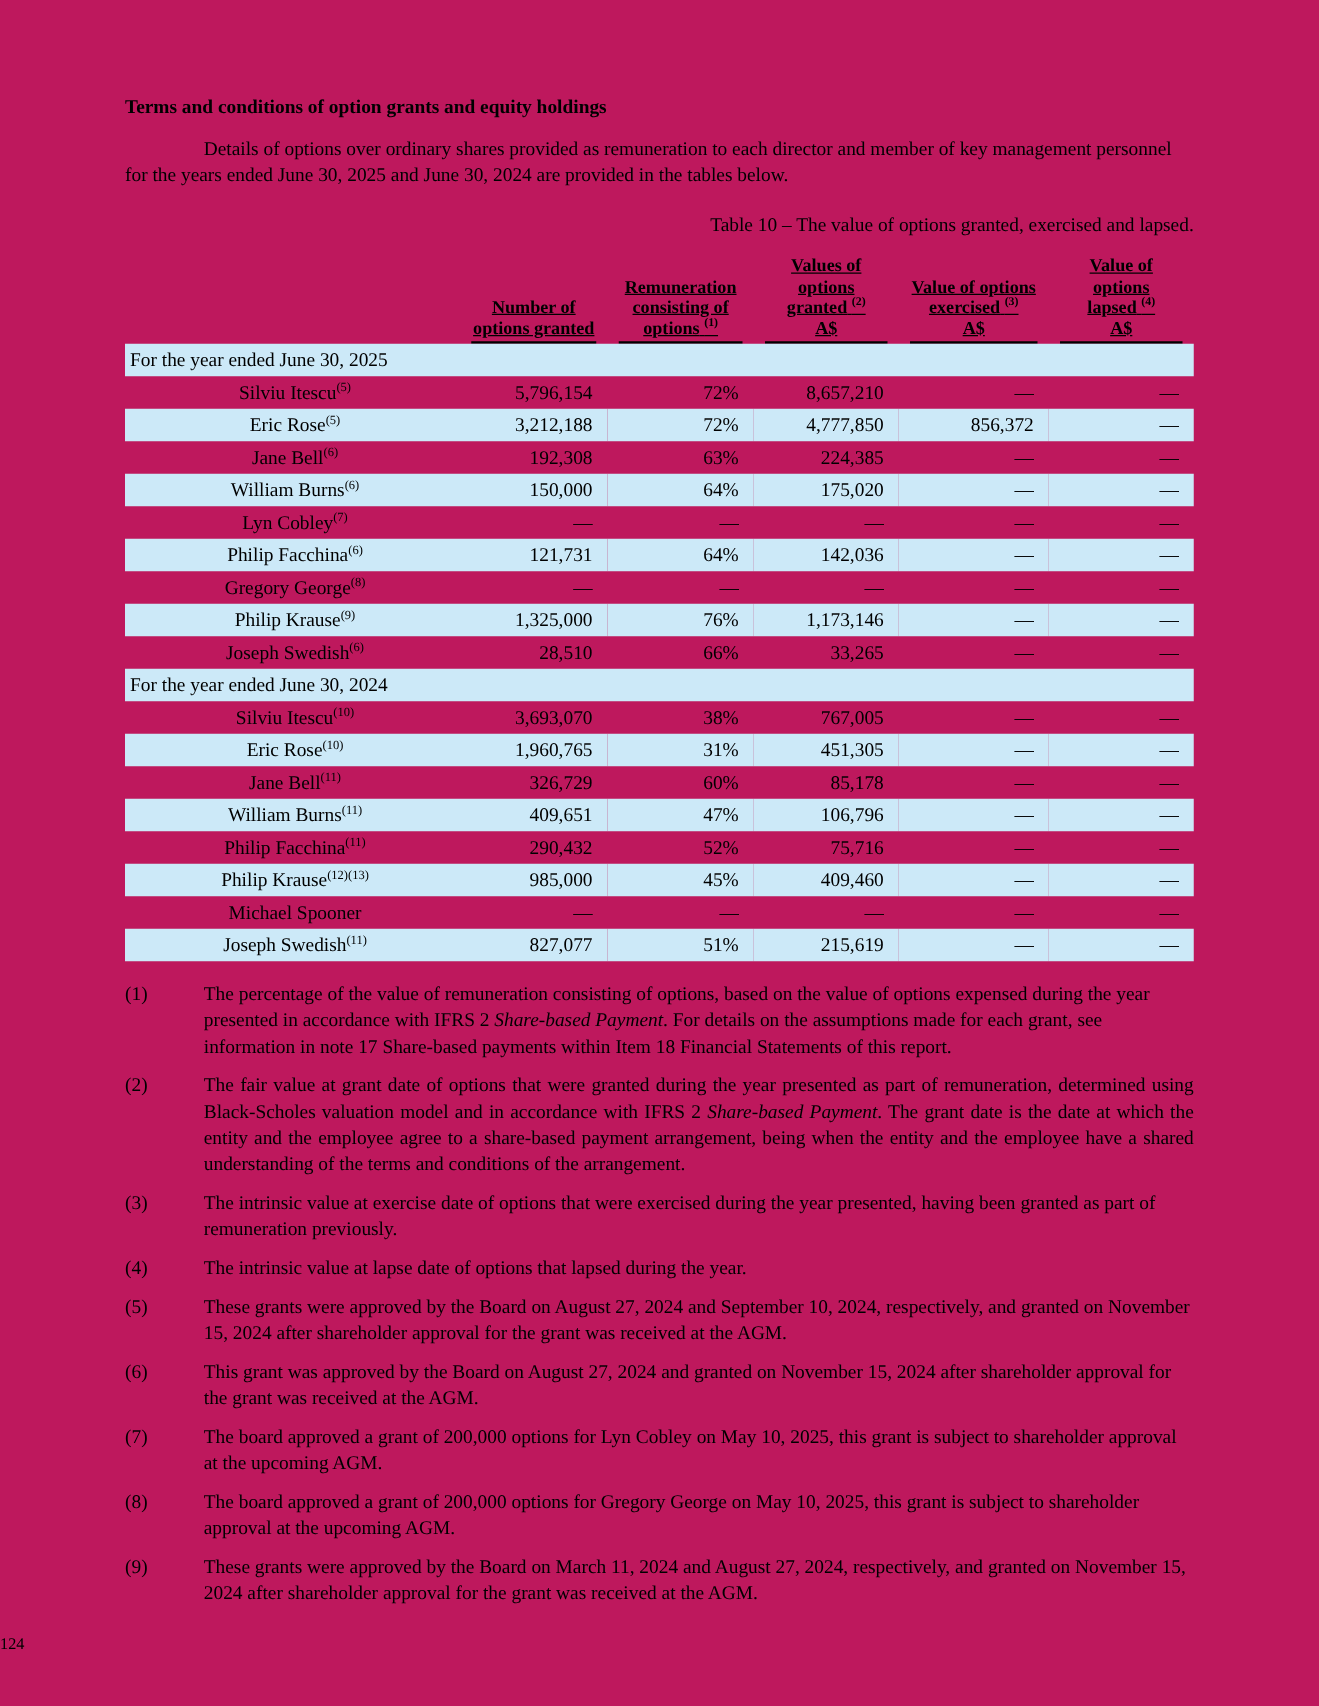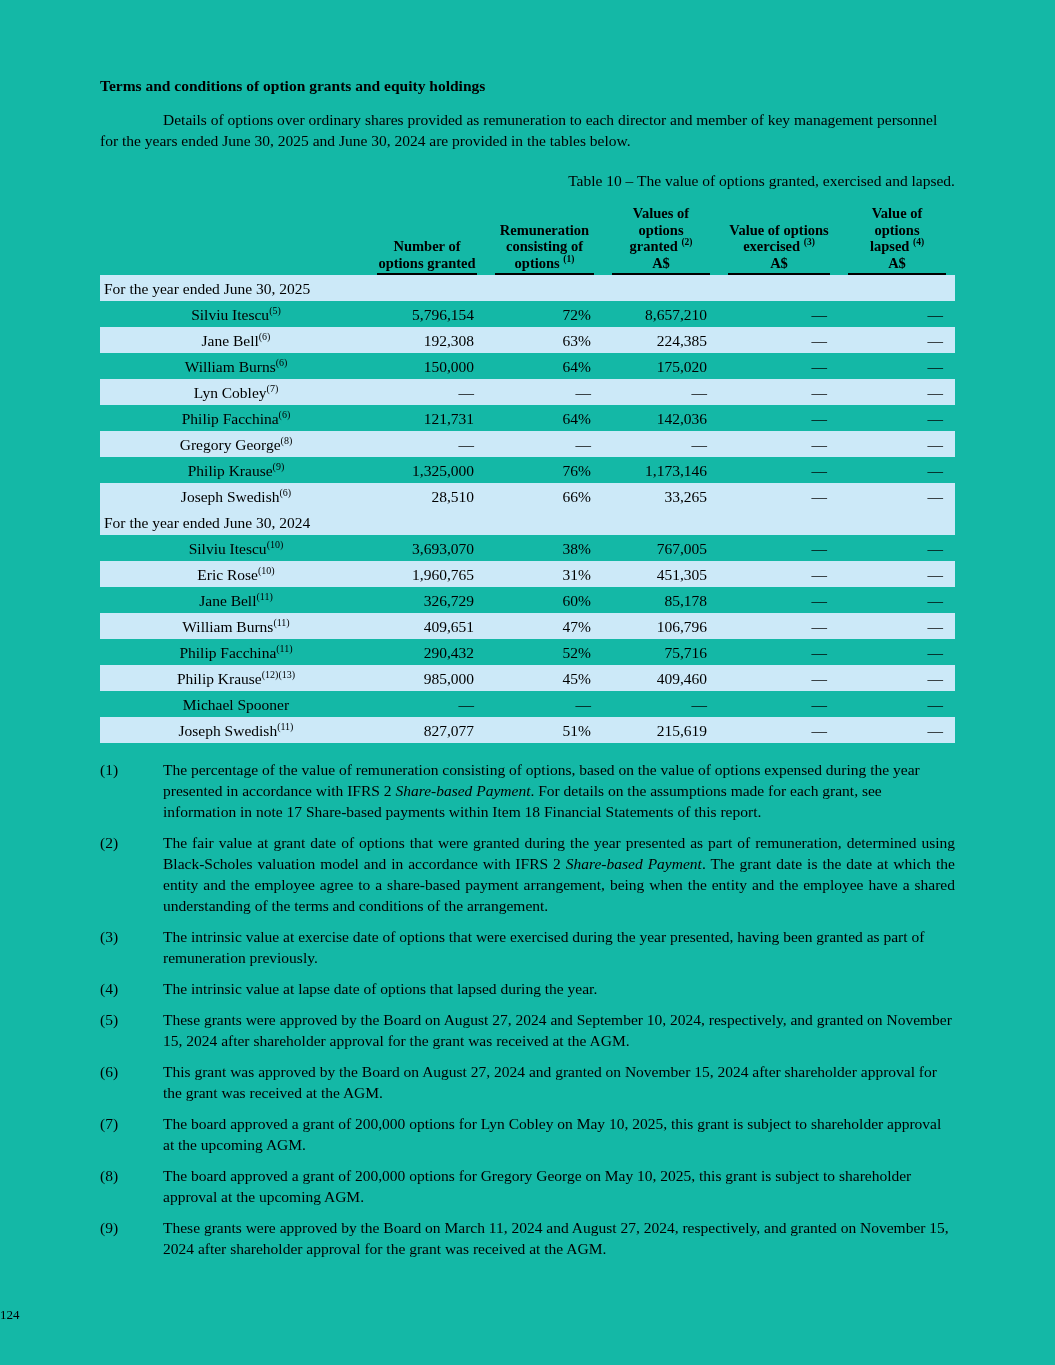--- a/index.html
+++ b/index.html
@@ -1,19 +1,19 @@
 <!DOCTYPE html>
 <html><head>
 <meta charset="utf-8">
 <style>
   * { box-sizing: border-box; }
   html, body { margin: 0; padding: 0; background: #ffffff; }
   .page {
     width: 1055px; height: 1365px; position: relative;
-    background: #14b8a6; color: #000;
+    background: #be185d; color: #000;
     font-family: "Liberation Serif", "DejaVu Serif", serif;
     padding: 77px 100px 0 100px; overflow: hidden;
   }
   .doc-title { font-size: 15.5px; font-weight: bold; margin: 0 0 15px 0; }
   .intro { font-size: 15.5px; line-height: 20.5px; margin: 0 0 21px 0; text-indent: 63px; }
   .caption { font-size: 15.5px; margin: 0 0 11px 0; text-align: right; }
 
   table.opt { border-collapse: collapse; table-layout: fixed; width: 855px; font-size: 15.5px; }
   table.opt col.c-name { width: 268px; }
   table.opt col.c1 { width: 118px; }
@@ -21,21 +21,21 @@
   table.opt col.c3 { width: 116px; }
   table.opt col.c4 { width: 120px; }
   table.opt col.c5 { width: 116px; }
 
   thead th { vertical-align: bottom; padding: 4px 9px 0 9px; font-weight: bold; }
   thead th .hd {
     border-bottom: 2px solid #000; padding-bottom: 2px;
     font-size: 14.5px; line-height: 16.5px; text-align: center;
   }
   thead th.name-h .hd { border-bottom: none; }
-  thead .hl { display: block; }
+  thead .hl { display: block; text-decoration: underline; }
   sup.hsup { font-size: 9.5px; vertical-align: super; line-height: 0; }
 
   tbody tr { height: 26px; }
   tbody tr:nth-child(odd) { background: #cce9f8; }
   tbody td { padding: 3px 0; line-height: 19px; vertical-align: middle; }
   tr.sec td { font-weight: normal; padding-left: 4px; }
   td.nm { padding-left: 4px; white-space: nowrap; text-align: center; }
   td.num { text-align: right; padding-right: 12px; font-variant-numeric: tabular-nums; }
   sup.fnref { font-size: 10px; vertical-align: super; line-height: 0; }
 
@@ -115,20 +115,28 @@
       </tr>
       <tr>
         <td class="nm"><span>Silviu Itescu</span><sup class="fnref">(5)</sup></td>
         <td class="num">5,796,154</td>
         <td class="num">72%</td>
         <td class="num">8,657,210</td>
         <td class="num">—</td>
         <td class="num">—</td>
       </tr>
       <tr>
+        <td class="nm"><span>Eric Rose</span><sup class="fnref">(5)</sup></td>
+        <td class="num">3,212,188</td>
+        <td class="num">72%</td>
+        <td class="num">4,777,850</td>
+        <td class="num">856,372</td>
+        <td class="num">—</td>
+      </tr>
+      <tr>
         <td class="nm"><span>Jane Bell</span><sup class="fnref">(6)</sup></td>
         <td class="num">192,308</td>
         <td class="num">63%</td>
         <td class="num">224,385</td>
         <td class="num">—</td>
         <td class="num">—</td>
       </tr>
       <tr>
         <td class="nm"><span>William Burns</span><sup class="fnref">(6)</sup></td>
         <td class="num">150,000</td>

